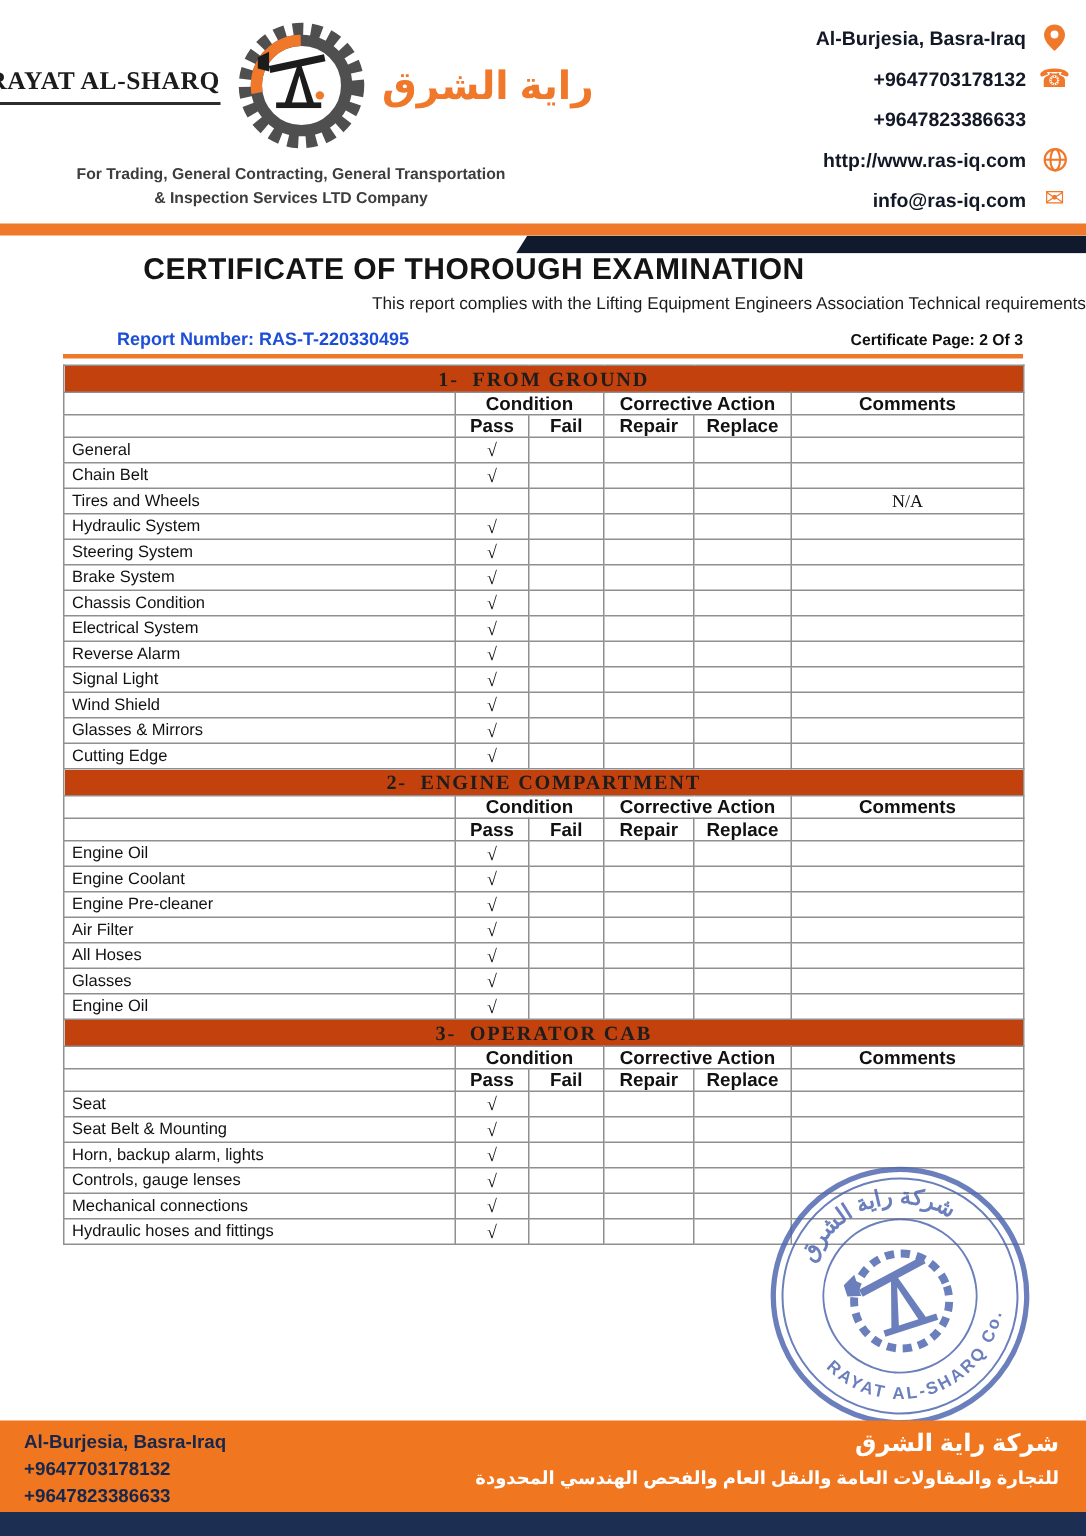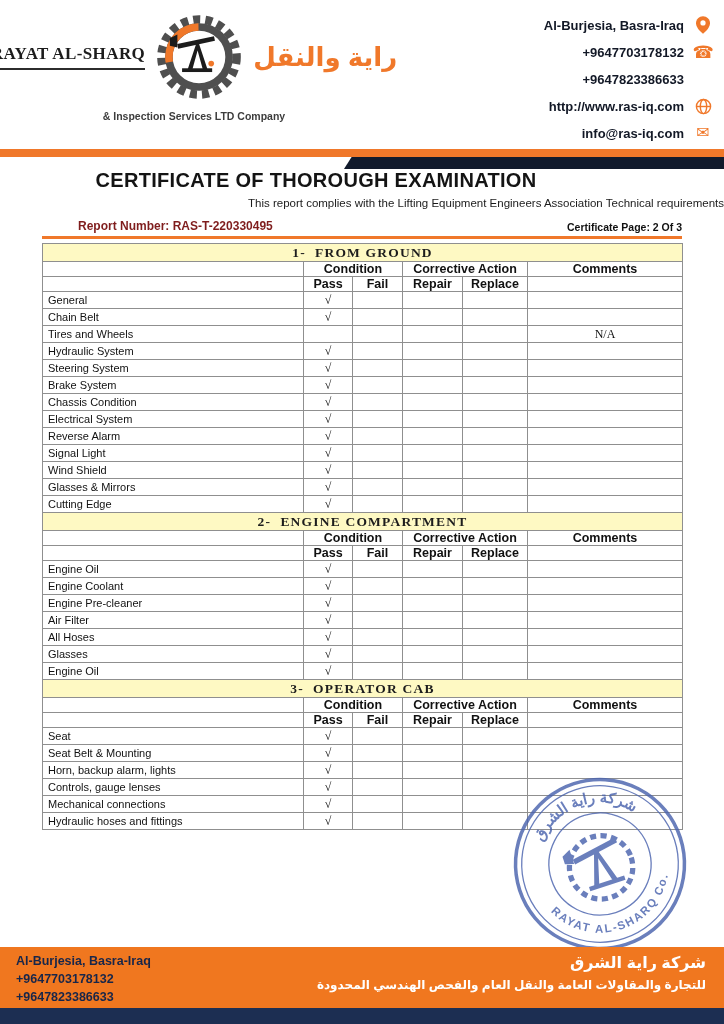--- a/index.html
+++ b/index.html
@@ -27,29 +27,29 @@
 
   
   .title { position:absolute; top:169px; left:0; width:632px; text-align:center;
            font-size:20px; font-weight:700; color:#141414; letter-spacing:0.3px; }
   .subtitle { position:absolute; top:197px; left:0; width:724px; text-align:right;
               font-size:11.5px; color:#1b1b1b; }
 
   .report-row { position:absolute; top:219px; left:42px; width:640px; display:flex;
                 justify-content:space-between; align-items:flex-end;
                 border-bottom:3px solid #F0782A; padding-bottom:3px; }
-  .report-left { font-size:12px; font-weight:700; color:#7f1d1d;padding-left:36px; }
+  .report-left { font-size:12px; font-weight:700; color:#1d4ed8;padding-left:36px; }
   .report-right { font-size:10.5px; font-weight:700; color:#101010;margin-left:33px; }
 
   
   table.inspection { position:absolute; top:243px; left:42px; width:640px; border-collapse:collapse;
                      table-layout:fixed; border:1.5px solid #5f5f5f; }
   .inspection td { border:1px solid #8f8f8f; padding:0 5px; height:17px; font-size:11px; color:#111;
                    overflow:hidden; white-space:nowrap; vertical-align:middle; }
-  .inspection tr.section-row td { background:#fef9c3; text-align:center;
+  .inspection tr.section-row td { background:#c2410c; text-align:center;
                    font-family:"Liberation Serif","DejaVu Serif",serif; font-weight:700;
                    font-size:13.5px; letter-spacing:1.2px; height:18px; color:#1d1d1d; white-space:pre; }
   .inspection tr.subhead td { text-align:center; font-family:Liberation Sans, sans-serif;
                    font-weight:700; font-size:12.5px; height:15px; }
   .inspection td.item { text-align:left; }
   .inspection td.mark { text-align:center; font-family:"Liberation Serif","DejaVu Serif",serif; font-size:12px; }
 
   
   .stamp { position:absolute; left:512px; top:776px; width:176px; height:176px;
            transform:rotate(-18deg); opacity:0.82; }
@@ -76,23 +76,24 @@
         <circle cx="50" cy="50" r="32" fill="#ffffff" stroke="#4f4f4f" stroke-width="8"></circle>
         <circle cx="50" cy="50" r="32" fill="none" stroke="#F0782A" stroke-width="8" stroke-dasharray="55 260" stroke-dashoffset="-95"></circle>
         <g fill="#1c1c1c">
           <polygon points="38,63 47,36 50,36 59,63 54,63 48.5,43 43,63"></polygon>
           <rect x="27" y="32" width="40" height="5" transform="rotate(-12 47 35)"></rect>
           <path d="M27,26 l-8,4 v8 l8,2 z"></path>
           <rect x="32" y="62" width="32" height="4"></rect>
         </g>
         <circle cx="63" cy="57" r="3" fill="#F0782A"></circle>
       </svg>
-      <span class="company-ar">راية والنقل</span>
+      <span class="company-ar">راية الشرق</span>
     </div>
     <div class="tagline">
+      <div>For Trading, General Contracting, General Transportation</div>
       <div>&amp; Inspection Services LTD Company</div>
     </div>
   </div>
 
   <div class="contacts">
       <div class="contact-row">
         <span class="contact-text">Al-Burjesia, Basra-Iraq</span>
         <span class="contact-icon">
           <svg width="14" height="18" viewBox="0 0 24 30">
             <path d="M12 0C5.4 0 0 5.4 0 12c0 9 12 18 12 18s12-9 12-18C24 5.4 18.6 0 12 0z" fill="#F0782A"></path>

